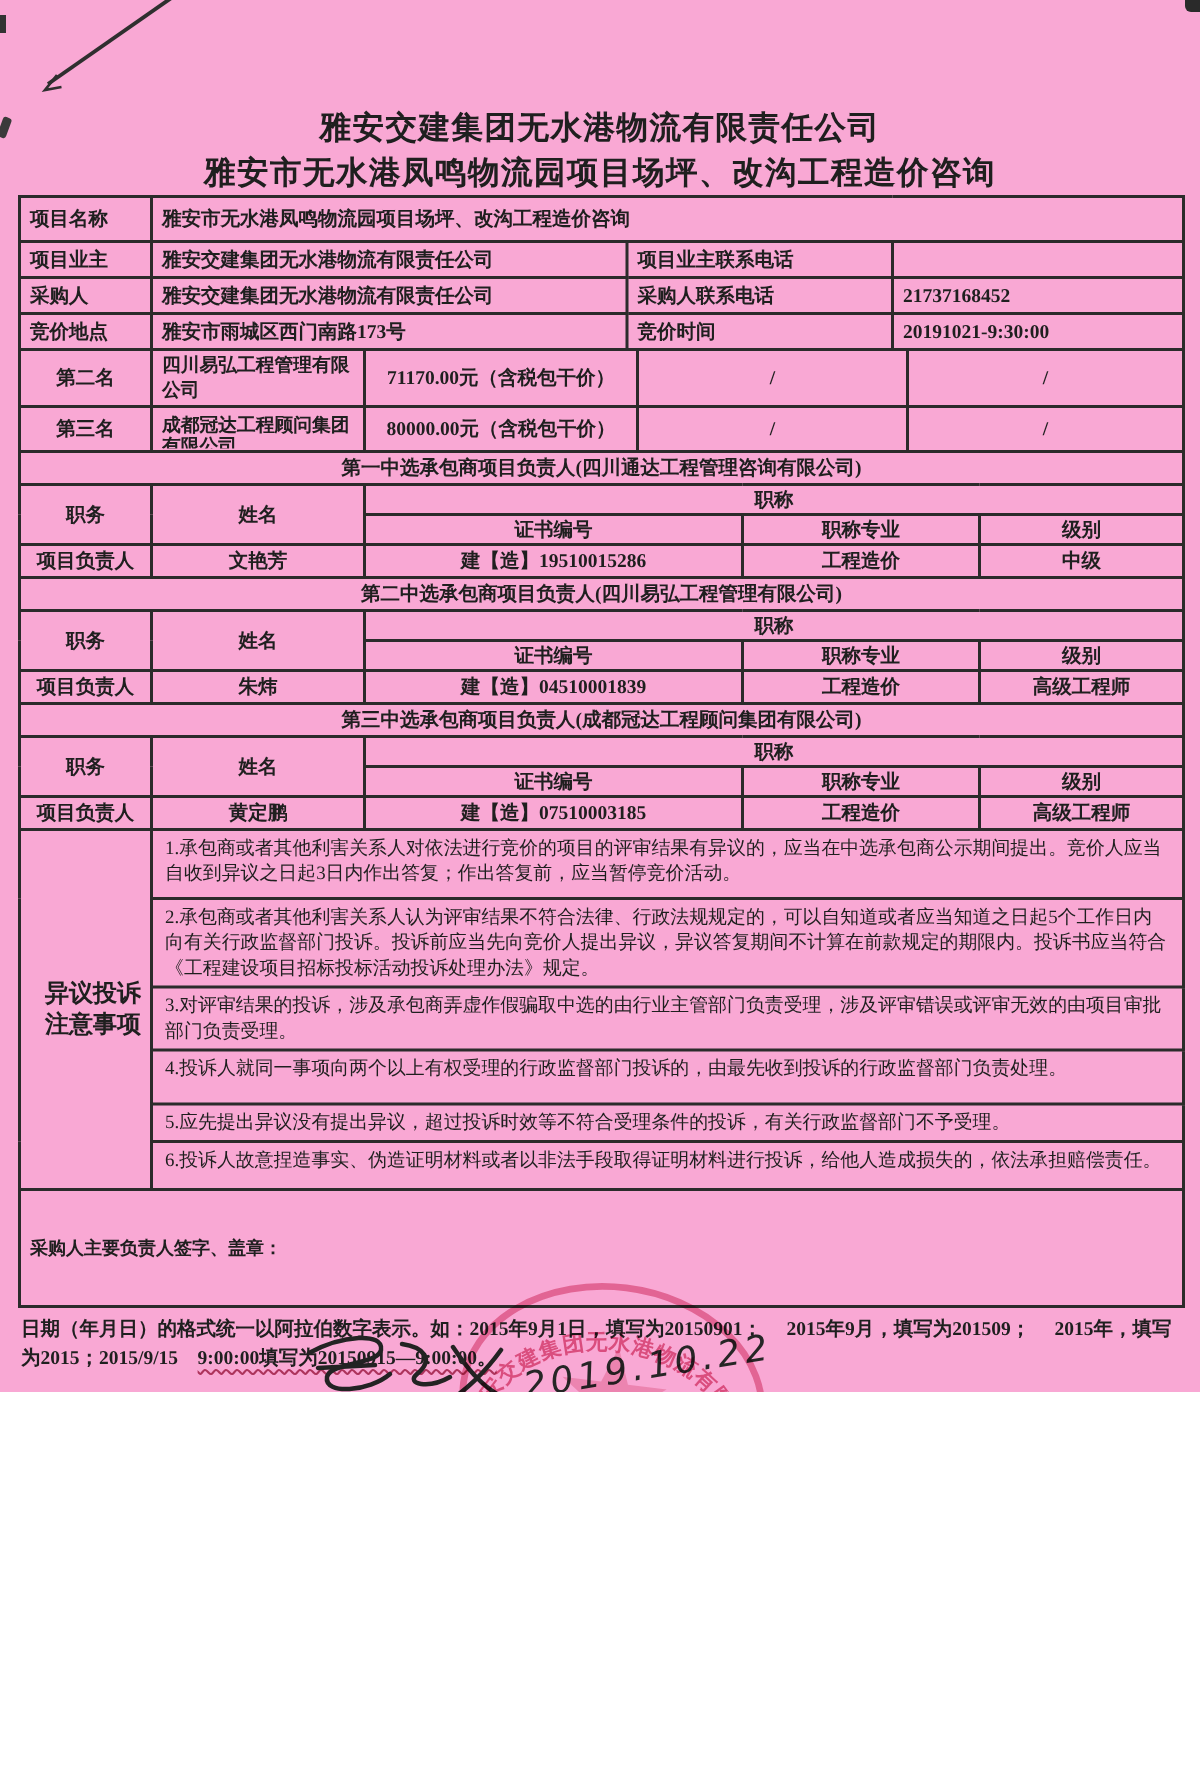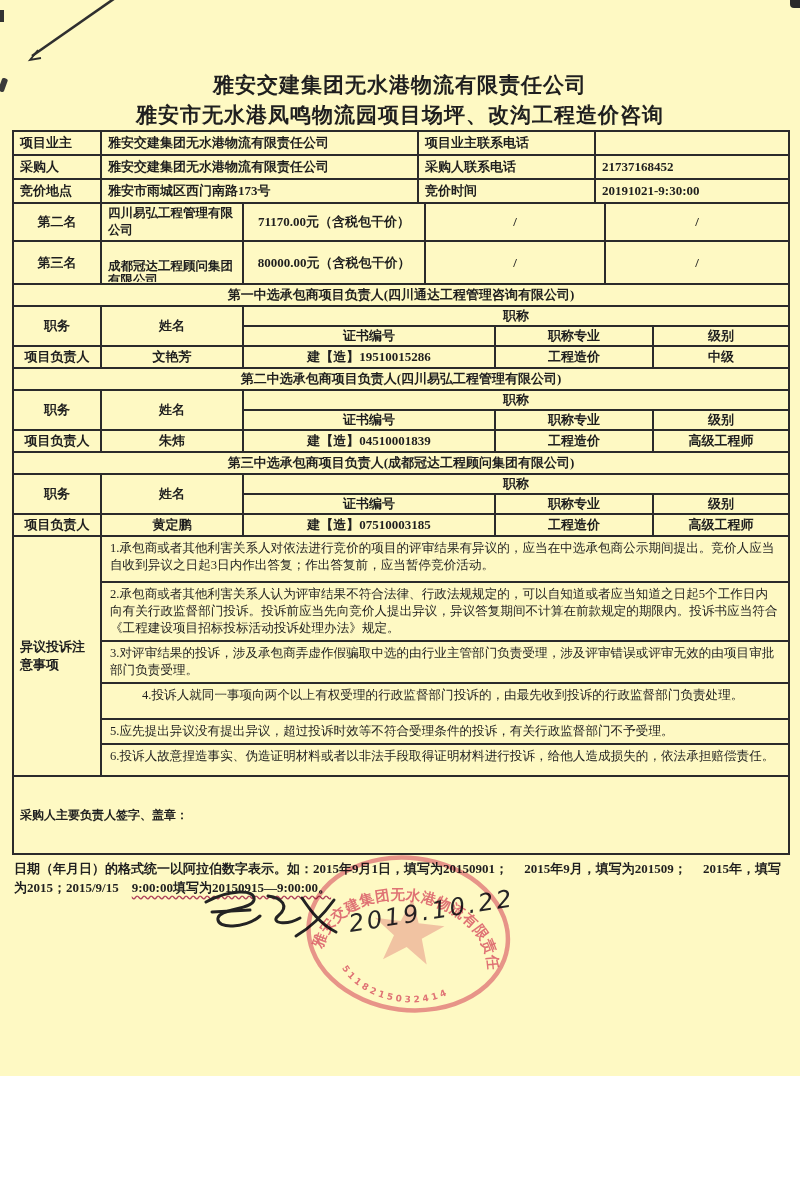--- a/index.html
+++ b/index.html
@@ -1,17 +1,17 @@
 <!DOCTYPE html>
 <html><head>
 <meta charset="utf-8">
 <style>
   * { box-sizing: border-box; }
   body { margin:0; background:#ffffff; font-family:"Liberation Serif","DejaVu Serif",serif; color:#1f1f1f; }
-  .page { position:relative; width:800px; height:1076px; background:#fef9c3; overflow:hidden; }
+  .page { position:relative; width:800px; height:928px; background:#f9a8d4; overflow:hidden; }
 
   
   .title-block { margin-top:70px; text-align:center; }
   .title-line { font-size:21px; font-weight:bold; line-height:30px; letter-spacing:1px; }
 
   
   .tbl-wrap { width:776px; margin:12px auto 0 auto; }
   table { border-collapse:collapse; table-layout:fixed; width:776px; }
   td { border:2px solid #2b2b2b; padding:1px 6px; font-size:13px; font-weight:bold; vertical-align:middle; overflow:hidden; }
   .stack { margin-top:0; }
@@ -26,21 +26,21 @@
   td.h22 { height:22px; }
   td.h20 { height:20px; padding-top:0; padding-bottom:0; }
   .pre { white-space:pre-line; }
   .clip2 { height:22px; overflow:hidden; line-height:13.5px; font-size:12.5px; }
 
   .caption-row td { text-align:center; font-size:13px; }
 
   
   .notice-item { font-size:12.6px; line-height:17px; font-weight:normal; text-align:left; padding:3px 2px; }
   td.notice-cell { padding:0 6px; }
-  .notice-label { text-align:left; font-size:13px;border-radius:19px; }
+  .notice-label { text-align:right; font-size:16px;border-radius:19px; }
 
   
   .sig-cell { height:78px; position:relative; vertical-align:middle; }
   .sig-label { font-size:12px; font-weight:bold; }
 
   
   .footer { width:772px; margin:4px auto 0 auto; font-size:13px; font-weight:bold; line-height:19px; text-align:left; }
   .wavy { text-decoration:underline wavy rgba(160,30,70,0.85); text-underline-offset:3px;margin-top:10px; }
 
   
@@ -75,20 +75,24 @@
   <div class="tbl-wrap stack">
 
     <table>
       <colgroup>
           <col style="width:88px">
           <col style="width:317px">
           <col style="width:177px">
           <col style="width:194px">
         </colgroup>
       <tbody>
+          <tr>
+        <td class="lbl h30">项目名称</td>
+        <td class="lbl h30" colspan="3">雅安市无水港凤鸣物流园项目场坪、改沟工程造价咨询</td>
+      </tr>
       <tr>
         <td class="lbl h24">项目业主</td>
         <td class="lbl h24">雅安交建集团无水港物流有限责任公司</td>
         <td class="lbl h24">项目业主联系电话</td>
         <td class="lbl h24"></td>
       </tr>
       <tr>
         <td class="lbl h24">采购人</td>
         <td class="lbl h24">雅安交建集团无水港物流有限责任公司</td>
         <td class="lbl h24">采购人联系电话</td>
@@ -114,21 +118,21 @@
       <tbody>
       <tr>
         <td class="c h23">第二名</td>
         <td class="lbl h23" style="font-size:12.5px;">四川易弘工程管理有限公司</td>
         <td class="c h23">71170.00元（含税包干价）</td>
         <td class="c h23">/</td>
         <td class="c h23">/</td>
       </tr>
       <tr>
         <td class="c h23">第三名</td>
-        <td class="lbl h23" style="vertical-align:top;padding-top:18px;">
+        <td class="lbl h23" style="vertical-align:top;padding-top:5px;">
               <div class="clip2">成都冠达工程顾问集团有限公司</div>
             </td>
         <td class="c h23">80000.00元（含税包干价）</td>
         <td class="c h23">/</td>
         <td class="c h23">/</td>
       </tr>
     </tbody>
       </table>
 
     <table>
@@ -244,21 +248,21 @@
               <div class="notice-item" style="min-height:54px;">2.承包商或者其他利害关系人认为评审结果不符合法律、行政法规规定的，可以自知道或者应当知道之日起5个工作日内向有关行政监督部门投诉。投诉前应当先向竞价人提出异议，异议答复期间不计算在前款规定的期限内。投诉书应当符合《工程建设项目招标投标活动投诉处理办法》规定。</div>
             </td>
           </tr>
       <tr>
             <td class="notice-cell">
               <div class="notice-item" style="min-height:32px;">3.对评审结果的投诉，涉及承包商弄虚作假骗取中选的由行业主管部门负责受理，涉及评审错误或评审无效的由项目审批部门负责受理。</div>
             </td>
           </tr>
       <tr>
             <td class="notice-cell">
-              <div class="notice-item" style="min-height:34px;margin-left:32px;">4.投诉人就同一事项向两个以上有权受理的行政监督部门投诉的，由最先收到投诉的行政监督部门负责处理。</div>
+              <div class="notice-item" style="min-height:34px;">4.投诉人就同一事项向两个以上有权受理的行政监督部门投诉的，由最先收到投诉的行政监督部门负责处理。</div>
             </td>
           </tr>
       <tr>
             <td class="notice-cell">
               <div class="notice-item" style="min-height:20px;">5.应先提出异议没有提出异议，超过投诉时效等不符合受理条件的投诉，有关行政监督部门不予受理。</div>
             </td>
           </tr>
       <tr>
             <td class="notice-cell">
               <div class="notice-item" style="min-height:30px;">6.投诉人故意捏造事实、伪造证明材料或者以非法手段取得证明材料进行投诉，给他人造成损失的，依法承担赔偿责任。</div>

